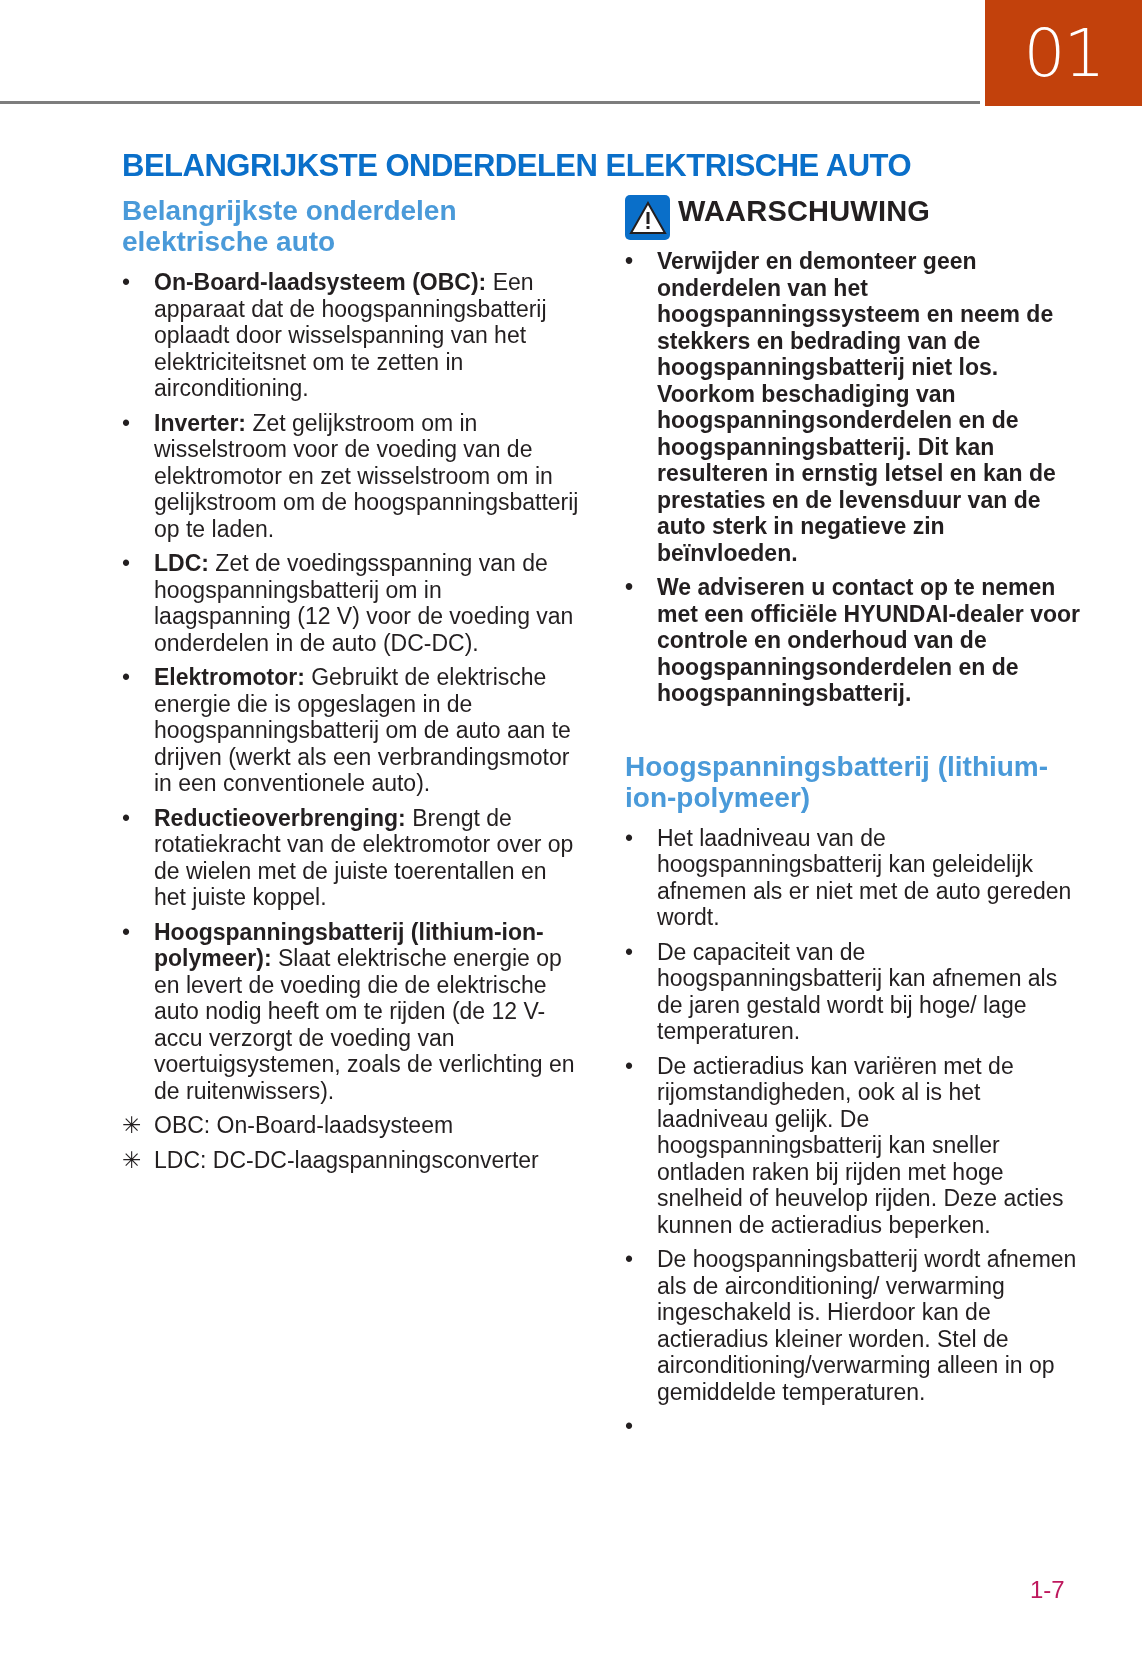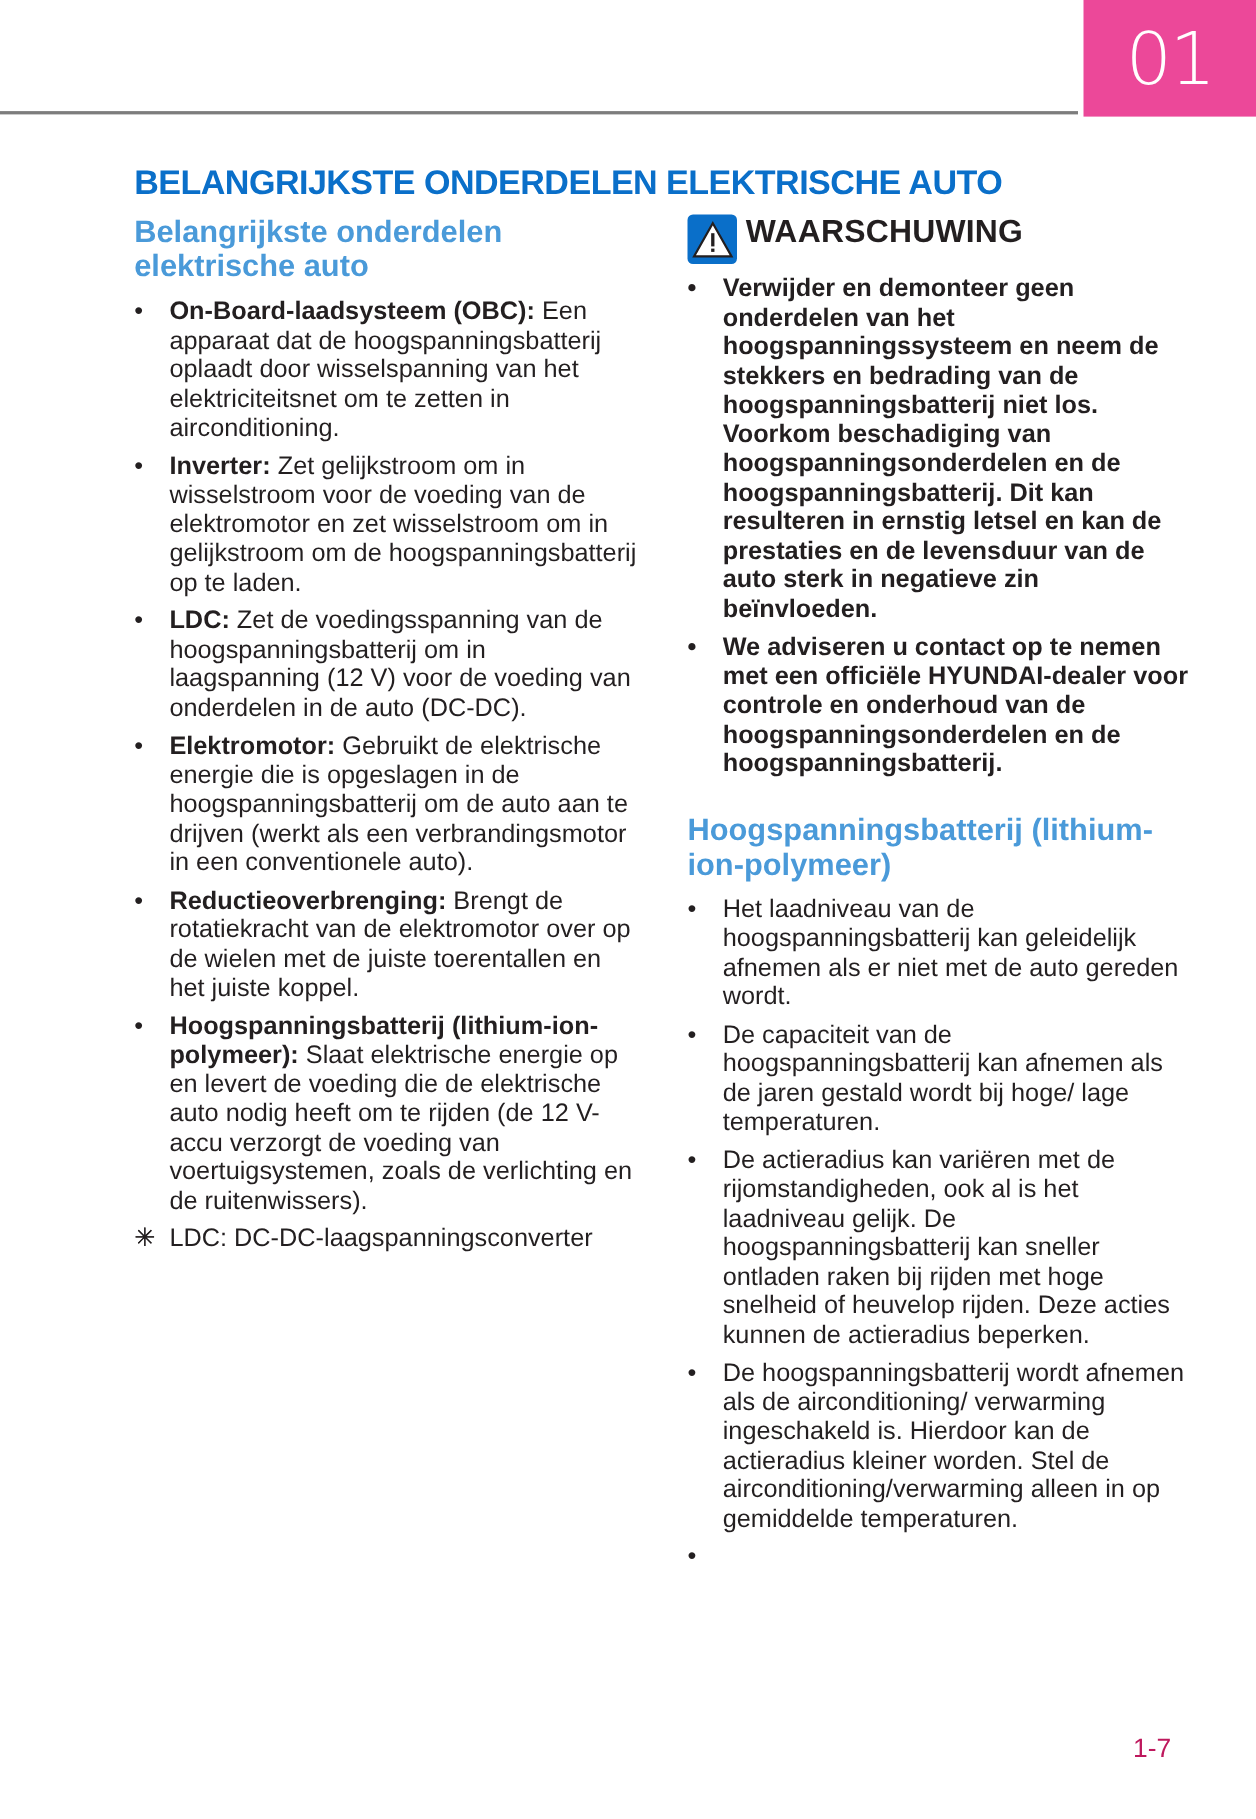--- a/index.html
+++ b/index.html
@@ -1,39 +1,39 @@
 <!DOCTYPE html>
 <html><head>
 <meta charset="utf-8">
 <style>
   html, body { margin:0; padding:0; background:#ffffff; }
   body { width:1142px; height:1654px; position:relative; overflow:hidden;
          font-family:"Liberation Sans", "DejaVu Sans", sans-serif; color:#231f20; }
   .top-rule { position:absolute; left:0; top:101px; width:980px; height:3px; background:#7d7d7d; }
-  .chapter-tab { position:absolute; left:985px; top:0; width:157px; height:106px; background:#ec4899;
+  .chapter-tab { position:absolute; left:985px; top:0; width:157px; height:106px; background:#c2410c;
                  color:#fff; font-size:66px; font-weight:300; display:flex; align-items:center;
                  justify-content:center; letter-spacing:-2px; font-family:"DejaVu Sans", sans-serif; }
   .page-title { position:absolute; left:122px; top:148px; margin:0; font-size:31px; font-weight:700;
                 color:#0a6fc9; letter-spacing:-0.5px; white-space:nowrap; }
   .col { position:absolute; top:195px; }
   .col-left { left:122px; width:460px; }
   .col-right { left:625px; width:460px; }
   .sec-head { margin:0 0 12px 0; font-size:28px; font-weight:700; color:#4a9ad9; line-height:31px; }
   ul.items { list-style:none; margin:0; padding:0; }
   ul.items li { position:relative; padding-left:32px; font-size:23px; line-height:26.5px; margin-bottom:8px; }
   ul.items li .bullet { position:absolute; left:0; top:0; width:20px; }
   ul.items li b { font-weight:700; }
   .note { position:relative; padding-left:32px; font-size:23px; line-height:26.5px; margin-bottom:8px; }
   .note .ast { position:absolute; left:0; top:0; }
   .warn-head { display:flex; align-items:flex-start; margin:0 0 8px 0; }
   .warn-icon { width:45px; height:45px; background:#0a6fc9; border-radius:5px; display:flex;
                align-items:center; justify-content:center; margin-right:8px; }
   .warn-title { font-size:29px; font-weight:700; color:#231f20; letter-spacing:0.2px; }
   ul.warn li { font-weight:700; }
-  .sec2 { margin-top:32px; }
+  .sec2 { margin-top:44px; }
   .page-num { position:absolute; left:1030px; top:1576px; font-size:24px; color:#be185d; }
 </style>
 </head>
 <body>
 
 <div class="top-rule"></div>
 <div class="chapter-tab">
   <span>01</span>
 </div>
 
@@ -44,20 +44,21 @@
   <ul class="items">
     <li><span class="bullet">•</span><b>On-Board-laadsysteem (OBC):</b><span> Een apparaat dat de hoogspanningsbatterij oplaadt door wisselspanning van het elektriciteitsnet om te zetten in airconditioning.</span></li>
     <li><span class="bullet">•</span><b>Inverter:</b><span> Zet gelijkstroom om in wisselstroom voor de voeding van de elektromotor en zet wisselstroom om in gelijkstroom om de hoogspanningsbatterij op te laden.</span></li>
     <li><span class="bullet">•</span><b>LDC:</b><span> Zet de voedingsspanning van de hoogspanningsbatterij om in laagspanning (12 V) voor de voeding van onderdelen in de auto (DC-DC).</span></li>
     <li><span class="bullet">•</span><b>Elektromotor:</b><span> Gebruikt de elektrische energie die is opgeslagen in de hoogspanningsbatterij om de auto aan te drijven (werkt als een verbrandingsmotor in een conventionele auto).</span></li>
     <li><span class="bullet">•</span><b>Reductieoverbrenging:</b><span> Brengt de rotatiekracht van de elektromotor over op de wielen met de juiste toerentallen en het juiste koppel.</span></li>
     <li><span class="bullet">•</span><b>Hoogspanningsbatterij (lithium-ion-polymeer):</b><span> Slaat elektrische energie op en levert de voeding die de elektrische auto nodig heeft om te rijden (de 12 V-accu verzorgt de voeding van voertuigsystemen, zoals de verlichting en de ruitenwissers).</span></li>
   </ul>
   <div class="note">
     <span class="ast">✳</span>
+    <span>OBC: On-Board-laadsysteem</span>
   </div>
   <div class="note">
     <span class="ast">✳</span>
     <span>LDC: DC-DC-laagspanningsconverter</span>
   </div>
 </div>
 
 <div class="col col-right">
   <div class="warn-head">
     <span class="warn-icon">

